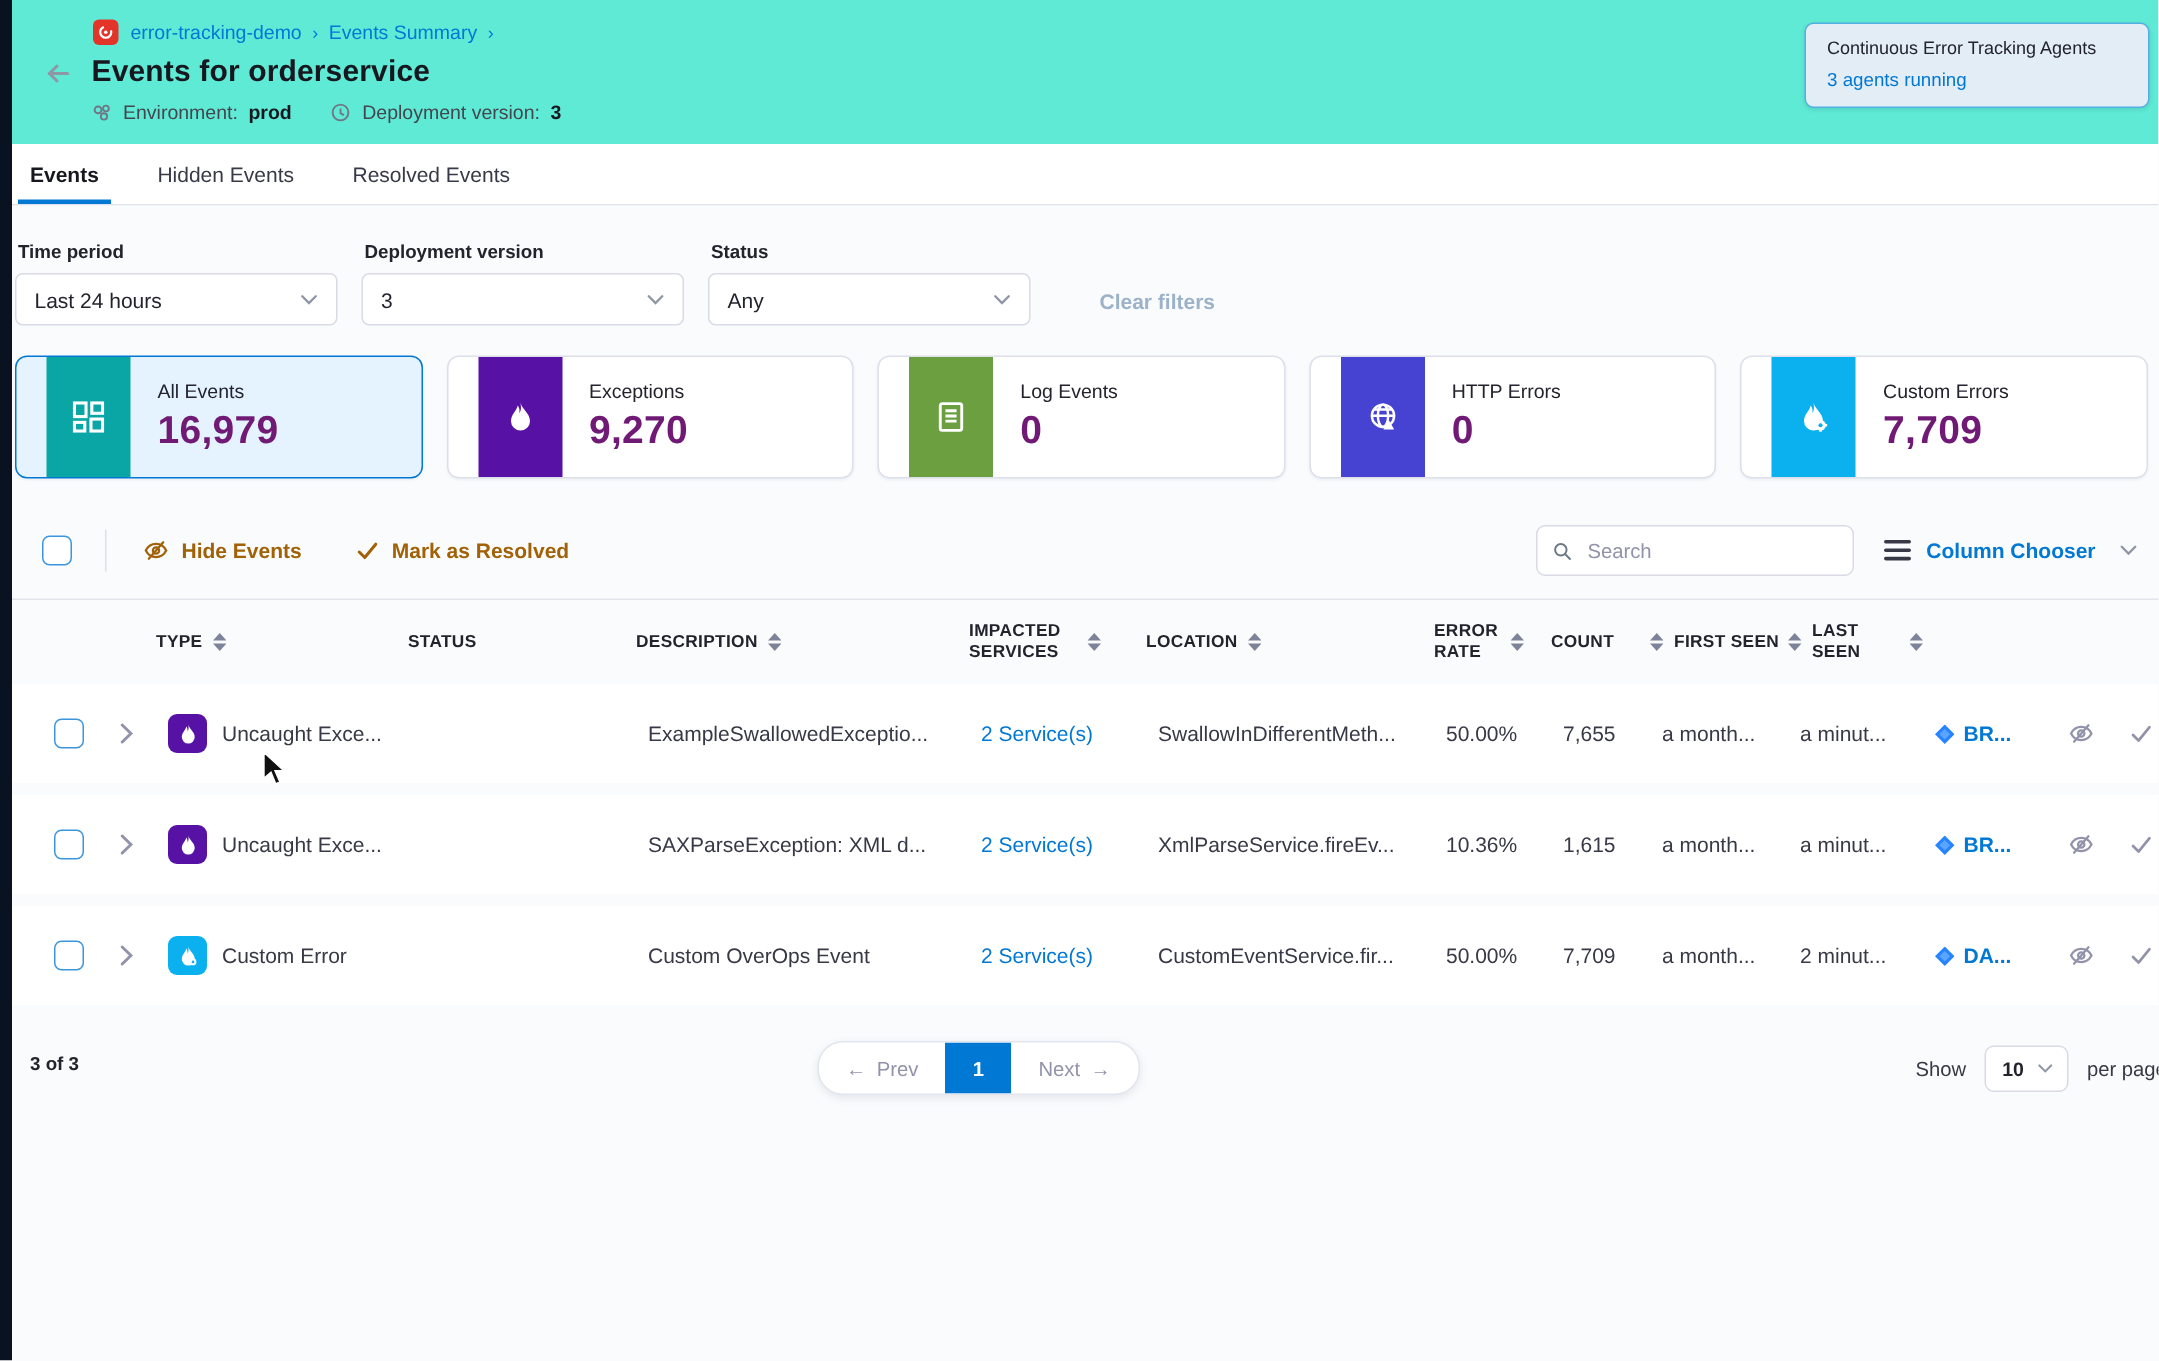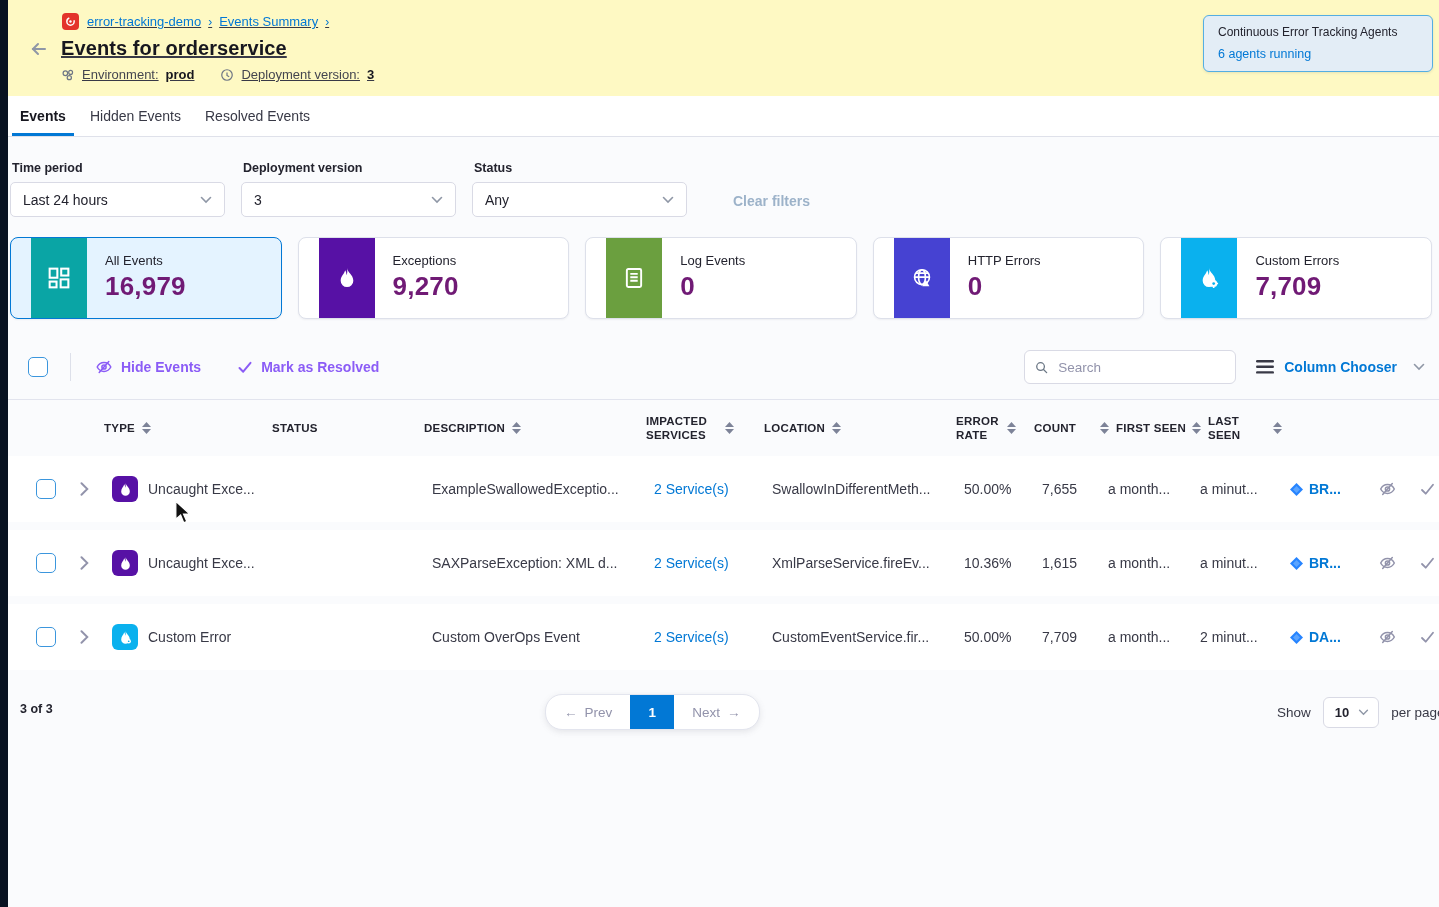--- a/index.html
+++ b/index.html
@@ -5,38 +5,38 @@
   html,body{margin:0;padding:0;}
   body{
     width:1439px;height:907px;overflow:hidden;position:relative;
     background:#fafbfd;font-family:"Liberation Sans",sans-serif;
     -webkit-font-smoothing:antialiased;color:#383946;
   }
   .left-strip{position:absolute;left:0;top:0;bottom:0;width:8px;background:#081221;z-index:9;}
   .main{margin-left:8px;width:1431px;position:relative;}
 
   
-  .page-header{position:relative;background:#fef9c3;padding:13px 32px 14px 20px;text-decoration:underline;}
+  .page-header{position:relative;background:#5eead4;padding:13px 32px 14px 20px;}
   .breadcrumb{margin-left:34px;display:flex;align-items:center;gap:7px;font-size:13px;}
   .crumb-link{color:#0278d5;text-decoration:none;cursor:pointer;}
   .crumb-sep{color:#0278d5;font-size:12px;}
   .app-logo{width:17px;height:17px;border-radius:4px;background:#e3342a;display:flex;align-items:center;justify-content:center;margin-right:1px;}
   .title-row{display:flex;align-items:center;gap:11px;margin-top:7px;}
   .back-arrow{width:22px;height:22px;display:flex;align-items:center;justify-content:center;cursor:pointer;color:#8f97a6;}
   .page-title{font-size:20px;font-weight:700;color:#17171f;margin:0;letter-spacing:.1px;}
   .meta-row{margin-left:33px;margin-top:7px;display:flex;align-items:center;gap:7px;font-size:13px;color:#44454f;}
   .meta-row b{color:#17171f;}
   .meta-gap{width:12px;}
   .meta-icon{color:#6f7785;display:flex;}
   .agents-box{position:absolute;top:15px;right:6px;width:200px;background:#e3edf6;border:1px solid #54aee2;border-radius:6px;padding:9px 14px;box-shadow:0 1px 3px rgba(10,30,60,.10);}
   .agents-title{font-size:12px;color:#23232e;margin-bottom:5px;}
   .agents-status{font-size:12.5px;color:#0278d5;cursor:pointer;}
 
   
-  .tabs{background:#fff;border-bottom:1px solid #dfe1ea;display:flex;align-items:stretch;height:40px;padding-left:4px;gap:8px;}
+  .tabs{background:#fff;border-bottom:1px solid #dfe1ea;display:flex;align-items:stretch;height:40px;padding-left:4px;gap:23px;}
   .tab{display:flex;align-items:center;padding:0 8px;font-size:14px;color:#383946;cursor:pointer;}
   .tab.active{font-weight:700;color:#17171f;box-shadow:inset 0 -3px 0 #0278d5;}
 
   
   .content{background:#fafbfd;padding-top:24px;}
 
   .filters{display:flex;align-items:flex-end;padding-left:2px;gap:16px;}
   .filter{width:215px;}
   .filter-label{font-size:12.5px;font-weight:700;color:#23232e;margin:0 0 7px 2px;}
   .select-box{height:33px;background:#fff;border:1px solid #d9dae5;border-radius:5px;display:flex;align-items:center;justify-content:space-between;padding:0 12px;font-size:14px;color:#23232e;cursor:pointer;}
@@ -48,21 +48,21 @@
   .card.selected{background:#e4f3ff;border:1.5px solid #0278d5;}
   .card-icon{width:56px;flex:0 0 56px;display:flex;align-items:center;justify-content:center;color:#fff;}
   .card-body{padding:15px 16px 0 18px;}
   .card-label{font-size:13px;color:#23232e;}
   .card-value{font-size:26px;font-weight:700;color:#701a75;margin-top:3px;letter-spacing:.2px;}
 
   
   .toolbar{margin-top:30px;padding:0 14px 0 20px;height:36px;display:flex;align-items:center;}
   .checkbox{width:18px;height:18px;border:1.5px solid #3b96dd;border-radius:5px;background:#fff;cursor:pointer;flex:0 0 18px;}
   .tb-divider{width:1px;height:28px;background:#dde0ea;margin:0 24px 0 22px;}
-  .tb-action{display:flex;align-items:center;gap:8px;font-size:14px;font-weight:600;color:#8b5cf6;cursor:pointer;margin-right:36px;}
+  .tb-action{display:flex;align-items:center;gap:8px;font-size:14px;font-weight:600;color:#a16207;cursor:pointer;margin-right:36px;}
   .tb-right{margin-left:auto;display:flex;align-items:center;gap:20px;}
   .search-box{width:190px;height:32px;background:#fff;border:1px solid #d9dae5;border-radius:6px;display:flex;align-items:center;padding:0 10px;gap:8px;}
   .search-box input{border:none;outline:none;font-size:13.5px;color:#8b5cf6;width:100%;font-family:"Liberation Sans",sans-serif;background:transparent;}
   .search-box input::placeholder{color:#9293ab;}
   .col-chooser{display:flex;align-items:center;gap:10px;cursor:pointer;}
   .col-chooser-label{color:#0278d5;font-size:14px;font-weight:700;}
 
   
   .events-table{margin-top:14px;border-top:1px solid #e2e4ee;}
   .thead,.trow{display:grid;grid-template-columns:44px 32px 168px 152px 222px 118px 192px 78px 66px 92px 90px 84px 1fr;align-items:center;padding-left:20px;}
@@ -149,21 +149,21 @@
             <circle cx="8" cy="8" r="6"></circle>
             <path d="M8 5 V8.5 L10.5 10"></path>
           </svg>
       </span>
       <span>Deployment version:</span>
       <b>3</b>
     </div>
 
     <div class="agents-box">
       <div class="agents-title">Continuous Error Tracking Agents</div>
-      <a class="agents-status">6 agents running</a>
+      <a class="agents-status">3 agents running</a>
     </div>
   </header>
 
   <nav class="tabs">
     <div class="tab active">Events</div>
     <div class="tab">Hidden Events</div>
     <div class="tab">Resolved Events</div>
   </nav>
 
   <div class="content">

